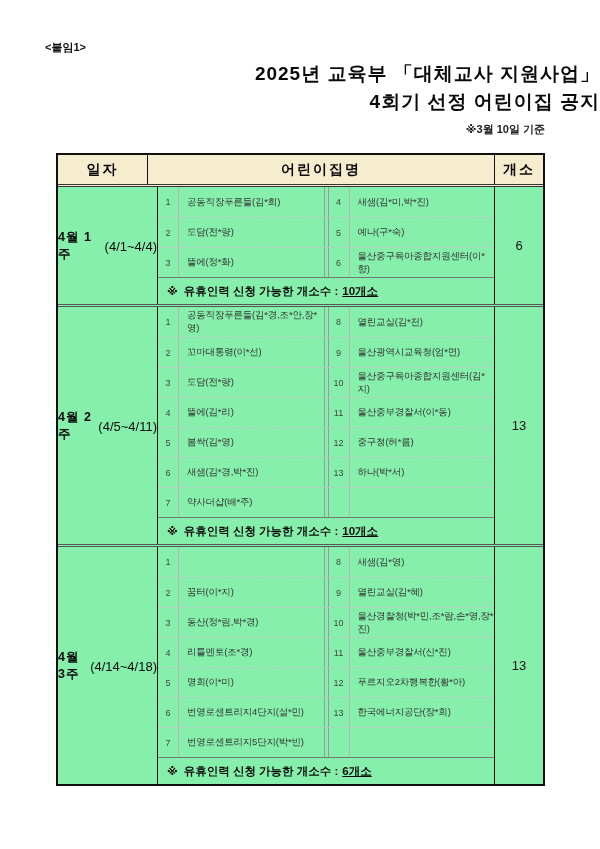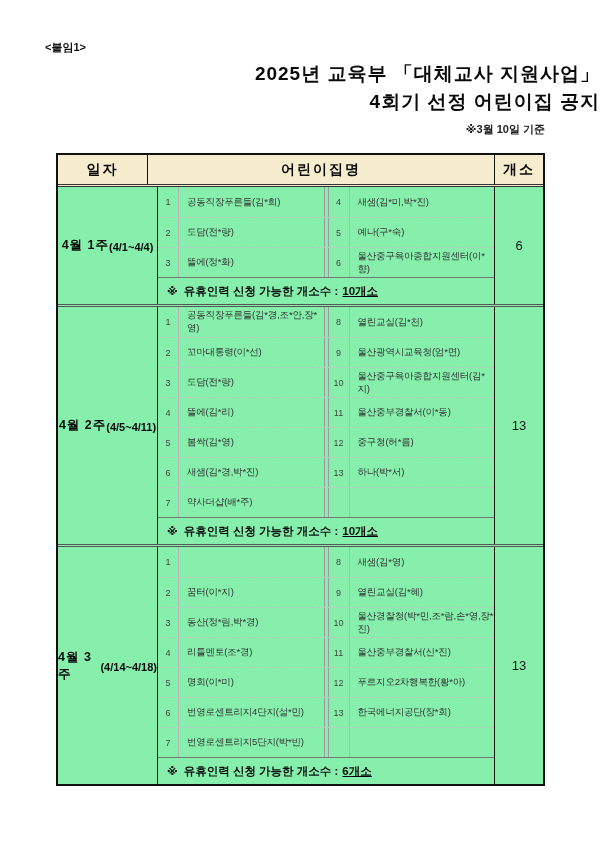--- a/index.html
+++ b/index.html
@@ -16,21 +16,21 @@
   .hrow .h { display:flex; align-items:center; justify-content:center; font-size:14px; font-weight:bold; color:#0a0a0a; letter-spacing:2px; }
   .cdate { width:90px; border-right:1.5px solid #111; }
   .cnames { flex:1; border-right:1.5px solid #111; }
   .ccount { width:48px; }
 
   .group { display:flex; border-top:3px double #555; }
   .group:first-of-type { border-top:none; }
 
   .cell-date { width:100px; border-right:1.5px solid #111; display:flex; flex-direction:row; align-items:center; justify-content:center; }
   .cell-date .week { font-size:12.5px; font-weight:bold; color:#0a0a0a; letter-spacing:1px; }
-  .cell-date .range { font-size:11px; font-weight:bold; color:#0a0a0a; margin-top:2px; }
+  .cell-date .range { font-size:13px; font-weight:normal; color:#0a0a0a; margin-top:2px; }
 
   .names { flex:1; display:flex; flex-direction:column; border-right:1.5px solid #111; }
   .nrow { display:flex; min-height:30px; border-top:1px dashed #c3c3c3; }
   .nrow:first-child { border-top:none; }
   .half { flex:1; display:flex; }
   .half.hl { border-right:1px solid #9a9a9a; }
   .half.hr { border-left:1px solid #9a9a9a; margin-left:3px; }
   .num { width:21px; flex:none; display:flex; align-items:center; justify-content:center; font-size:9px; color:#444; border-right:1px solid #b5b5b5; }
   .nm { flex:1; display:flex; align-items:center; padding-left:8px; font-size:9.5px; color:#333; letter-spacing:-0.2px; }
 

